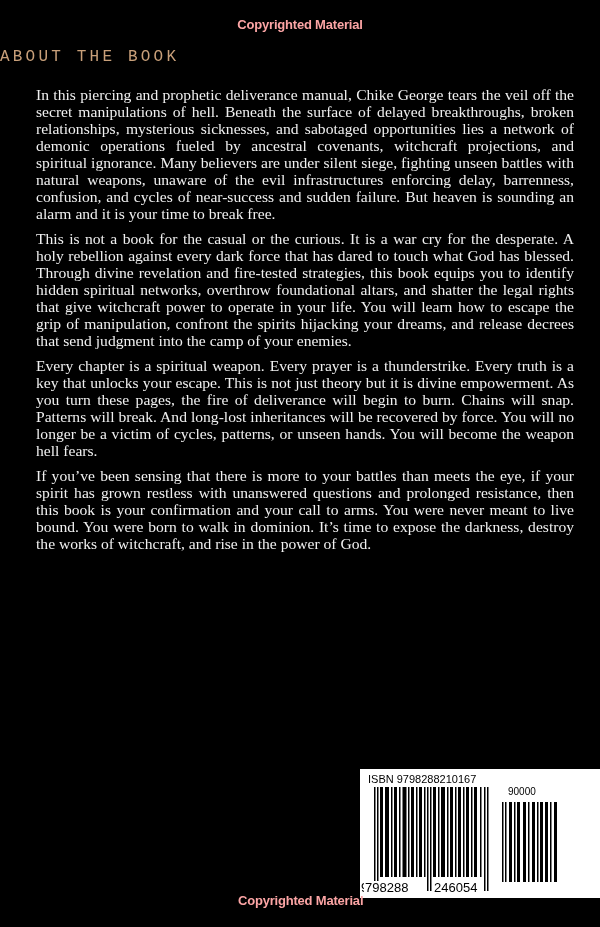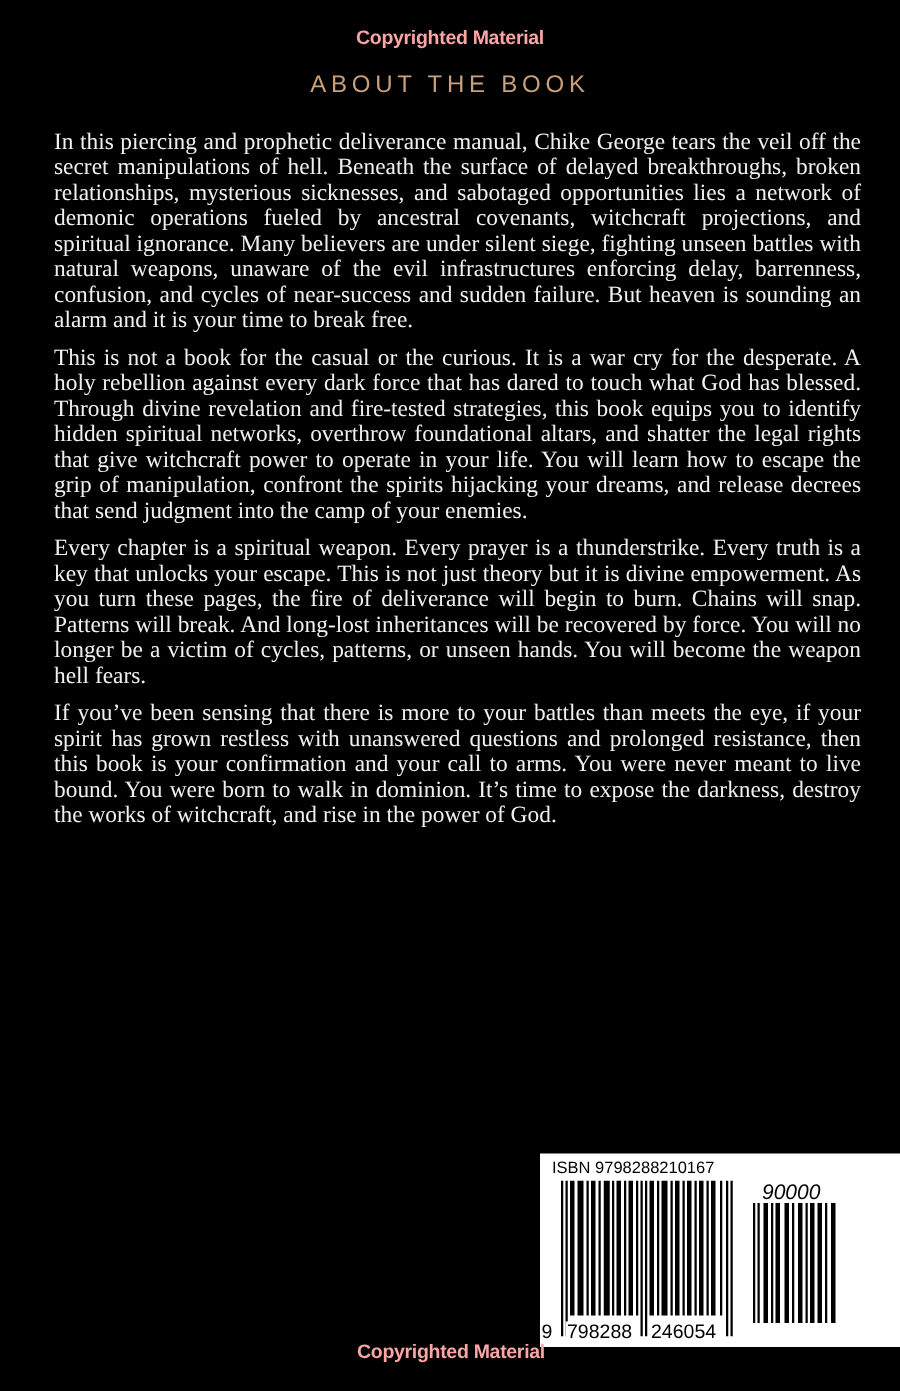--- a/index.html
+++ b/index.html
@@ -25,22 +25,21 @@
       color: #fca5a5;
       letter-spacing: -0.2px;
     }
     .watermark.top { top: 17px; }
     .watermark.bottom { top: 893px; left: -2px; width: 600px; text-align: left; padding-left: 240px; box-sizing: border-box; }
     .heading {
       position: absolute;
       top: 48px;
       left: 0;
       width: 600px;
-      text-align: center;
-      font-family: Liberation Sans, sans-serif;
+      font-family: Liberation Mono, monospace;
       font-size: 16px;
       letter-spacing: 3.2px;
       color: #c9a07a;
       margin: 0;
       font-weight: normal;
     }
     .body-text {
       position: absolute;
       top: 86px;
       left: 36px;
@@ -71,23 +70,22 @@
       font-family: "Liberation Sans", sans-serif;
       font-size: 11px;
       color: #000;
       letter-spacing: 0px;
     }
     .price-label {
       position: absolute;
       left: 148px;
       top: 17px;
       font-family: "Liberation Sans", sans-serif;
-      font-size: 14px;
+      font-size: 10px;
       color: #000;
-      font-style: italic;
     }
     .bars-main {
       position: absolute;
       left: 14px;
       top: 18px;
       width: 116px;
       height: 104px;
     }
     .bars-addon {
       position: absolute;
@@ -100,21 +98,21 @@
       position: absolute;
       bottom: 3px;
       font-family: "Liberation Sans", sans-serif;
       font-size: 13px;
       color: #000;
       background: #fff;
       line-height: 14px;
       padding: 0 1px;
     }
     .digit-lead { left: 0px; background: transparent; }
-    .digits-left { left: 17px; }
+    .digits-left { left: 4px; }
     .digits-right { left: 73px; }
   </style>
 </head>
 <body>
 
 <div class="watermark top">Copyrighted Material</div>
 
 <h1 class="heading">ABOUT THE BOOK</h1>
 
 <div class="body-text">

